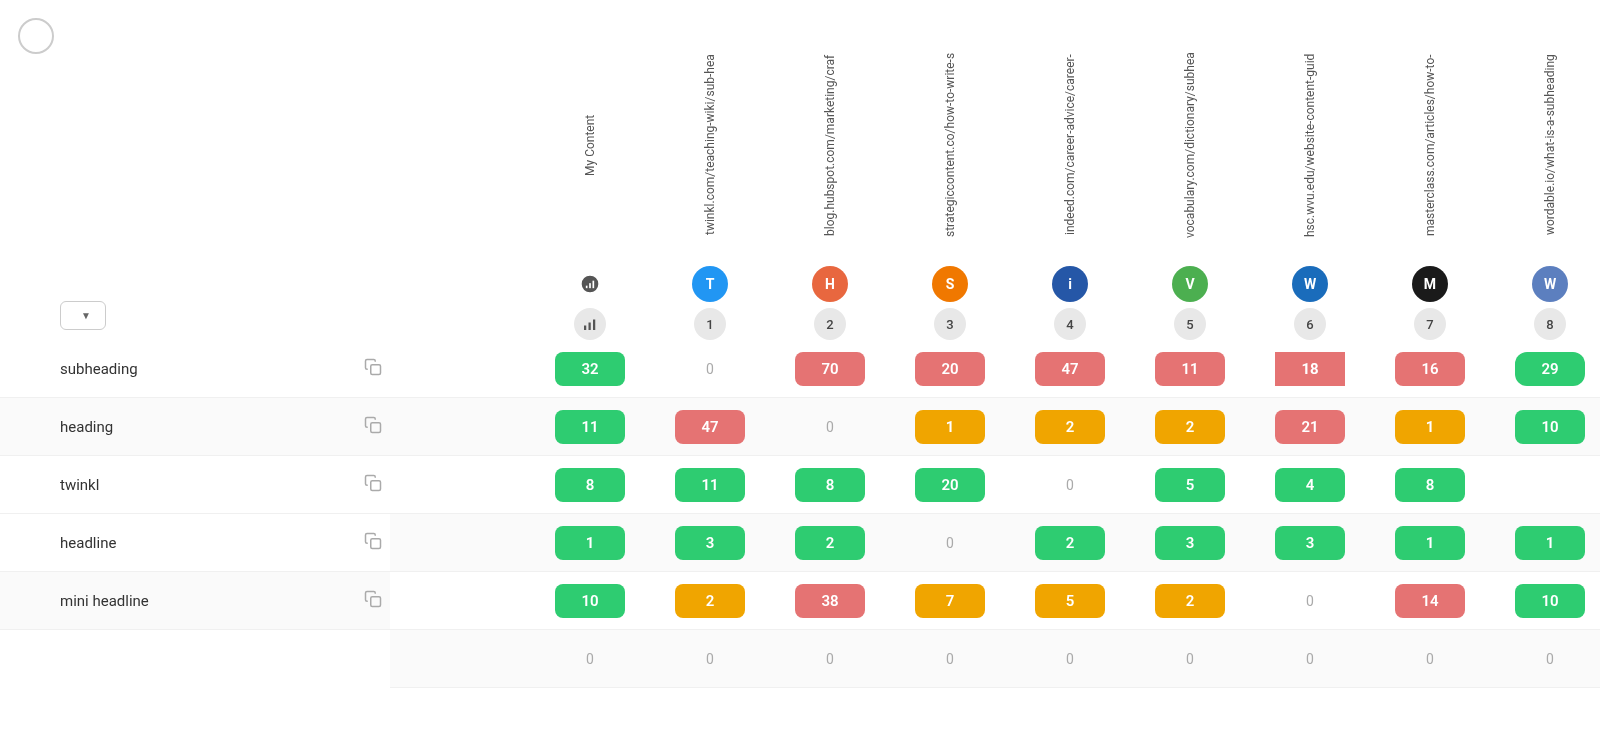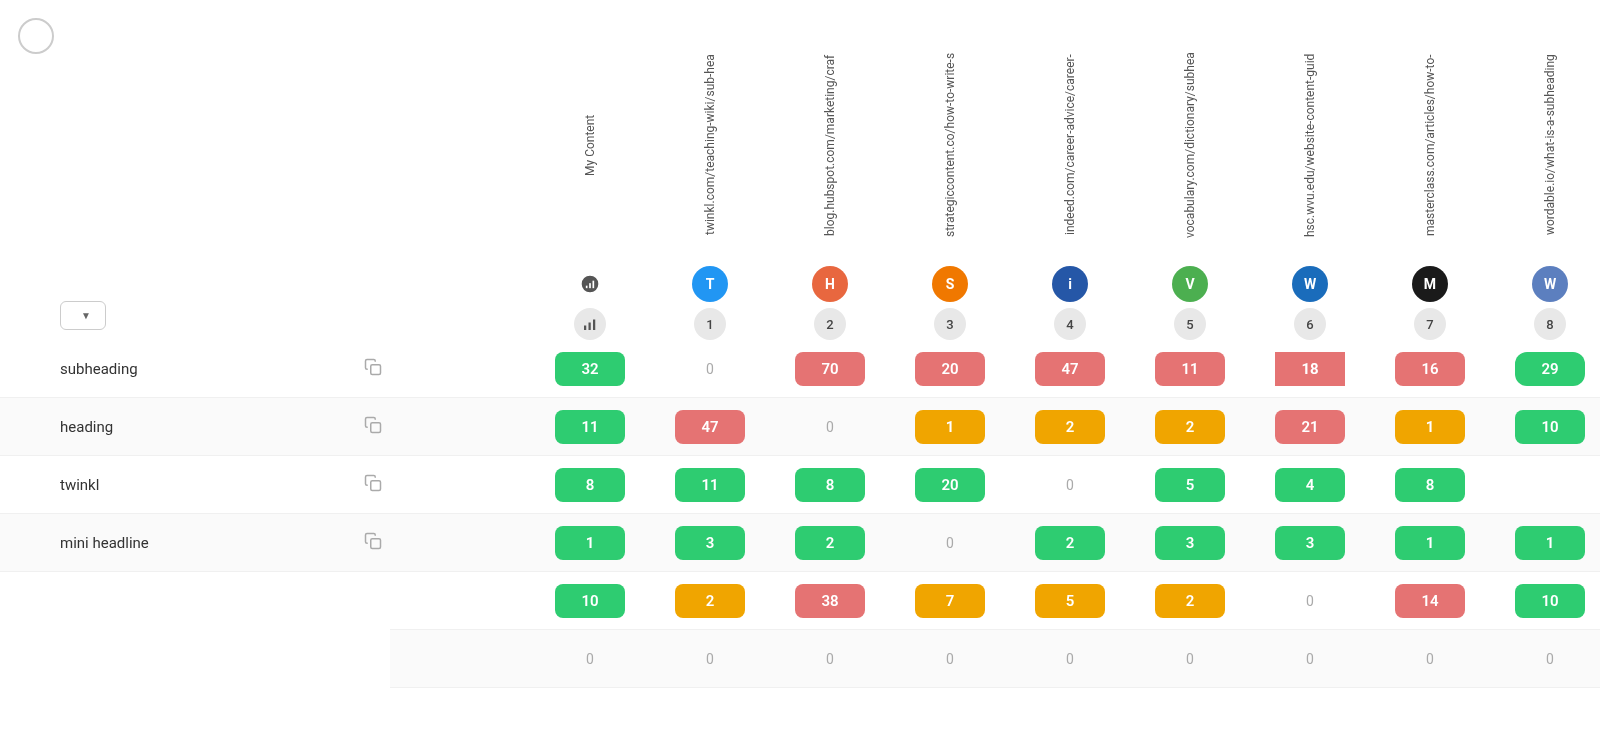--- a/index.html
+++ b/index.html
@@ -77,20 +77,27 @@
         </div>
         <div style="height: 58px; display: flex; align-items: center; padding-left: 60px; border-bottom: 1px solid rgb(240, 240, 240); gap: 8px; background: rgb(250, 250, 250);">
           <span style="font-size: 15px; color: rgb(51, 51, 51); flex: 1 1 0%;">heading</span>
           <span style="color: rgb(170, 170, 170); font-size: 16px; cursor: pointer; padding-right: 8px;"><svg width="18" height="18" viewBox="0 0 24 24" fill="none" stroke="#aaa" stroke-width="2">
               <rect x="9" y="9" width="13" height="13" rx="2"></rect>
               <path d="M5 15H4a2 2 0 01-2-2V4a2 2 0 012-2h9a2 2 0 012 2v1"></path>
             </svg></span>
         </div>
         <div style="height: 58px; display: flex; align-items: center; padding-left: 60px; border-bottom: 1px solid rgb(240, 240, 240); gap: 8px; background: rgb(255, 255, 255);">
           <span style="font-size: 15px; color: rgb(51, 51, 51); flex: 1 1 0%;">twinkl</span>
+          <span style="color: rgb(170, 170, 170); font-size: 16px; cursor: pointer; padding-right: 8px;"><svg width="18" height="18" viewBox="0 0 24 24" fill="none" stroke="#aaa" stroke-width="2">
+              <rect x="9" y="9" width="13" height="13" rx="2"></rect>
+              <path d="M5 15H4a2 2 0 01-2-2V4a2 2 0 012-2h9a2 2 0 012 2v1"></path>
+            </svg></span>
+        </div>
+        <div style="height: 58px; display: flex; align-items: center; padding-left: 60px; border-bottom: 1px solid rgb(240, 240, 240); gap: 8px; background: rgb(255, 255, 255);">
+          <span style="font-size: 15px; color: rgb(51, 51, 51); flex: 1 1 0%;">headline</span>
           <span style="color: rgb(170, 170, 170); font-size: 16px; cursor: pointer; padding-right: 8px;"><svg width="18" height="18" viewBox="0 0 24 24" fill="none" stroke="#aaa" stroke-width="2">
               <rect x="9" y="9" width="13" height="13" rx="2"></rect>
               <path d="M5 15H4a2 2 0 01-2-2V4a2 2 0 012-2h9a2 2 0 012 2v1"></path>
             </svg></span>
         </div>
         <div style="height: 58px; display: flex; align-items: center; padding-left: 60px; border-bottom: 1px solid rgb(240, 240, 240); gap: 8px; background: rgb(250, 250, 250);">
           <span style="font-size: 15px; color: rgb(51, 51, 51); flex: 1 1 0%;">mini headline</span>
           <span style="color: rgb(170, 170, 170); font-size: 16px; cursor: pointer; padding-right: 8px;"><svg width="18" height="18" viewBox="0 0 24 24" fill="none" stroke="#aaa" stroke-width="2">
               <rect x="9" y="9" width="13" height="13" rx="2"></rect>
               <path d="M5 15H4a2 2 0 01-2-2V4a2 2 0 012-2h9a2 2 0 012 2v1"></path>

